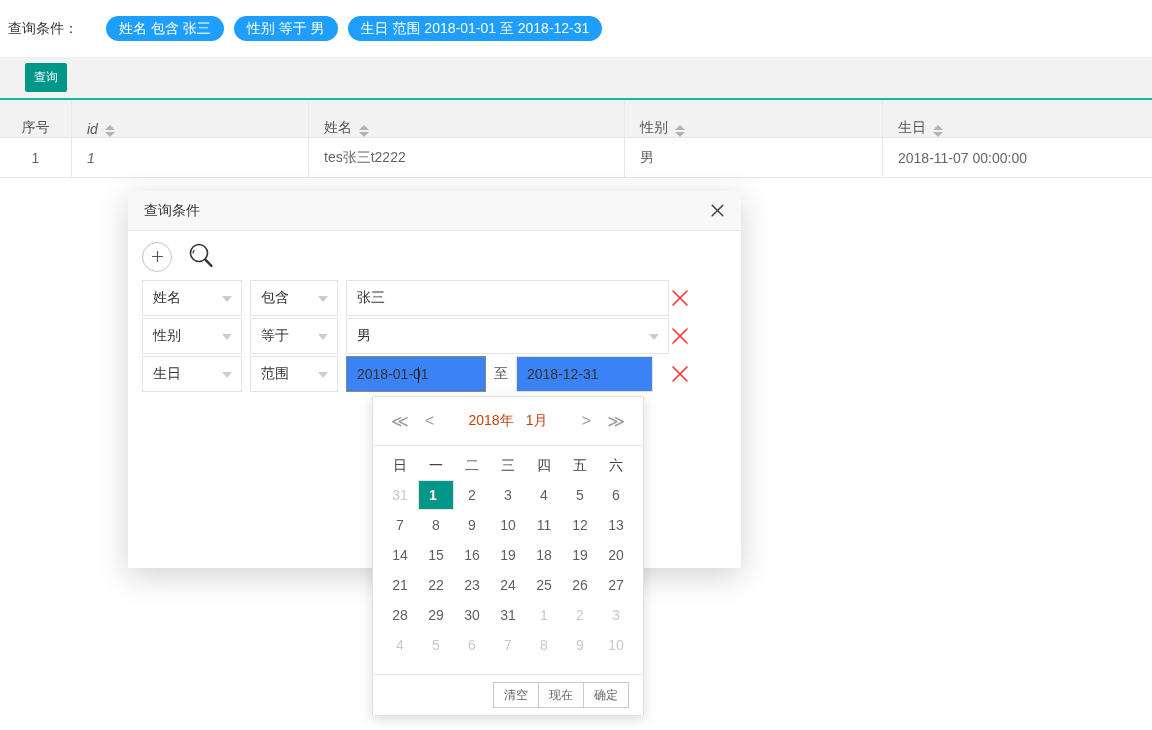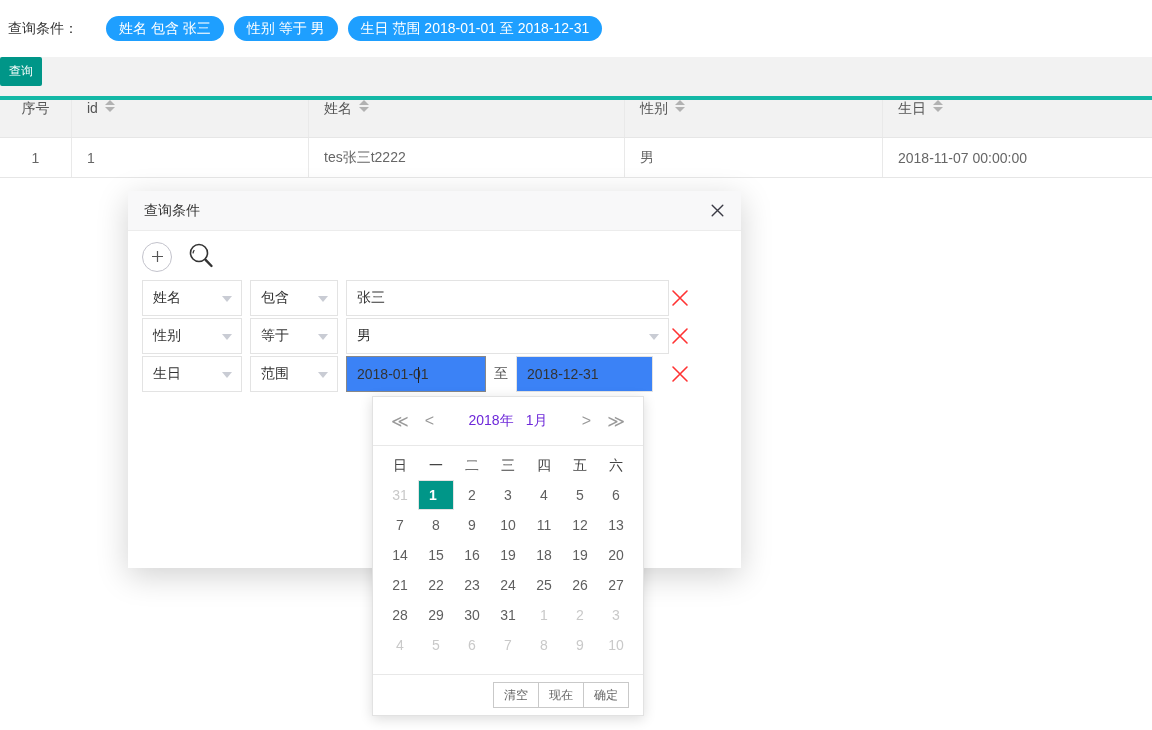--- a/index.html
+++ b/index.html
@@ -8,33 +8,33 @@
   body{font-family:"Liberation Sans","DejaVu Sans",sans-serif;}
   .screen{position:relative; width:1152px; height:730px; background:#fff; overflow:hidden;}
 
   
   .topbar{height:57px; display:flex; align-items:center; padding:0 8px; background:#fff;gap:24px;}
   .topbar-label{font-size:14px; color:#333; margin-right:4px; white-space:nowrap;}
   .pill{display:inline-flex; align-items:center; height:25px; padding:0 13px; margin-right:10px;
         border-radius:13px; background:var(--blue); color:#fff; font-size:14px; white-space:nowrap;}
 
   
-  .toolbar{height:43px; background:#f2f2f2; display:flex; align-items:flex-start; 
-           border-bottom:4px solid #14b8a6;}
+  .toolbar{height:43px; background:#f2f2f2; display:flex; align-items:center; padding-left:25px;
+           border-bottom:2px solid #14b8a6;}
   .btn-query{background:var(--teal); color:#fff; border:0; border-radius:2px; font-size:12px;
              padding:6px 9px; cursor:pointer; font-family:inherit;}
 
   
   .thead{display:flex; background:#f2f2f2; height:38px; border-bottom:1px solid #e6e6e6;}
-  .th{display:flex; align-items:flex-start; font-size:14px; color:#555; padding:0 15px;}
+  .th{display:flex; align-items:flex-end; font-size:14px; color:#555; padding:0 15px;}
   .tr{display:flex; height:40px; background:#fff; border-bottom:1px solid #e6e6e6;}
   .td{display:flex; align-items:center; font-size:14px; color:#666; padding:0 15px;}
   .th,.td{border-right:1px solid #e9e9e9;}
   .c0{width:72px; justify-content:center; padding:0;}
-  .c1{width:237px;}
+  .c1{width:237px;font-style:italic;}
   .c2{width:316px;}
   .c3{width:258px;}
   .c4{width:269px; border-right:0;}
   .sort{display:inline-flex; flex-direction:column; margin-left:7px; row-gap:2px;}
   .sort i{display:block; width:0; height:0; border-left:5px solid transparent; border-right:5px solid transparent;}
   .sort .up{border-bottom:5px solid #b2b2b2;}
   .sort .down{border-top:5px solid #b2b2b2;}
 
   
   .modal{position:absolute; left:128px; top:191px; width:613px; height:377px; background:#fff;
@@ -65,21 +65,21 @@
        color:var(--red); cursor:pointer;}
 
   
   .datepicker{position:absolute; left:372px; top:396px; width:272px; background:#fff;
               border:1px solid #e2e2e2; box-shadow:0 3px 12px rgba(0,0,0,.14); z-index:20;}
   .dp-header{height:49px; display:flex; align-items:center; padding:0 18px;
              border-bottom:1px solid #e8e8e8;}
   .dp-arrow{font-size:17px; color:#999; cursor:pointer; line-height:1; user-select:none;}
   .dp-arrow.single{margin-left:16px; font-size:16px;}
   .dp-arrow.single-r{margin-right:16px; font-size:16px;}
-  .dp-ym{flex:1; display:flex; justify-content:center; column-gap:12px; font-size:14px; color:#6d28d9;}
+  .dp-ym{flex:1; display:flex; justify-content:center; column-gap:12px; font-size:14px; color:#c2410c;}
   .dp-ym span{cursor:pointer;}
   .dp-week{display:flex; width:252px; margin:6px auto 0;}
   .wd{width:36px; height:26px; line-height:26px; text-align:center; font-size:14px; color:#444;}
   .dp-grid{display:flex; flex-wrap:wrap; width:252px; margin:2px auto 14px;}
   .day{width:36px; height:30px; line-height:30px; text-align:center; font-size:14px; color:#5f5f5f; cursor:pointer;}
   .day.prev,.day.next{color:#c9c9c9;}
   .day.sel{background:var(--teal); color:#fff; font-weight:700;}
   .dp-footer{border-top:1px solid #e8e8e8; height:41px; display:flex; align-items:center;
              justify-content:flex-end; padding-right:14px;}
   .dp-btn{height:26px; padding:0 10px; border:1px solid #c9c9c9; background:#fff; font-size:12px;

